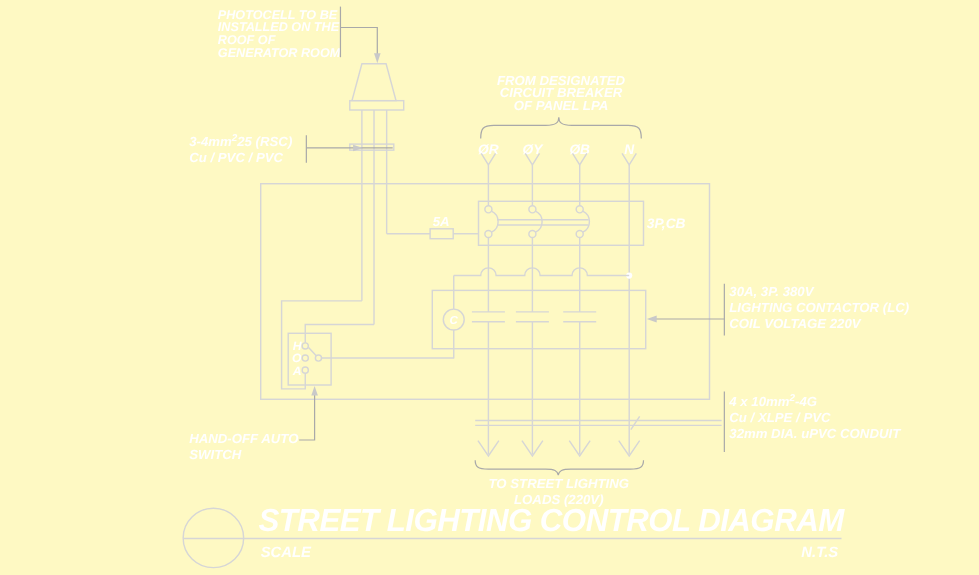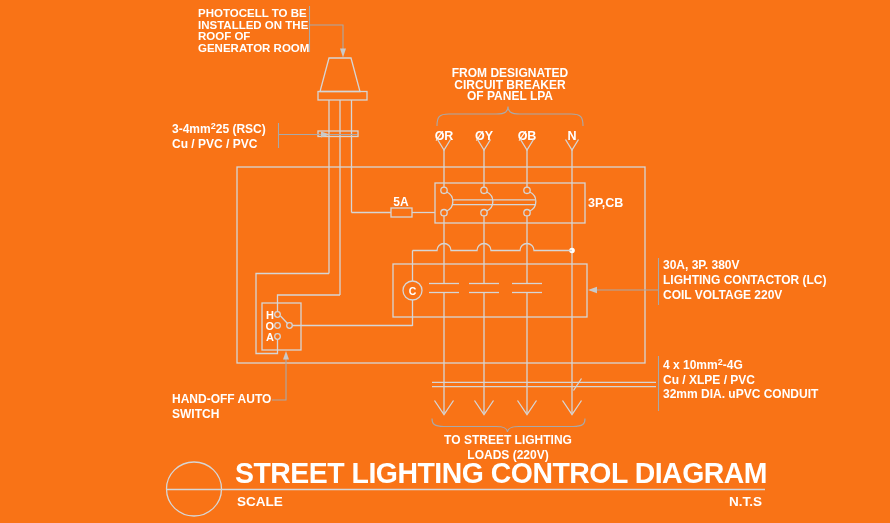--- a/index.html
+++ b/index.html
@@ -1,16 +1,16 @@
 <!DOCTYPE html>
 <html><head>
 <meta charset="utf-8">
 <style>
   html,body{margin:0;padding:0;background:#000;}
-  .stage{width:890px;height:523px;background:#f97316;position:relative;overflow:hidden;}
+  .stage{width:890px;height:523px;background:#fef9c3;position:relative;overflow:hidden;font-style:italic;}
   svg{display:block;}
   .wire{stroke:#d6d6d6;stroke-width:1.3;fill:none;}
   .thin{stroke:#a9a9a9;stroke-width:1.1;fill:none;}
   .box{stroke:#d6d6d6;stroke-width:1.3;fill:none;}
   .dot{fill:#ffffff;stroke:none;}
   .ah{fill:#c9c9c9;stroke:none;}
   .t{font-family:"Liberation Sans","DejaVu Sans",sans-serif;font-weight:bold;fill:#ffffff;}
   .t11{font-size:11.5px;}
   .t12{font-size:12px;}
   .t13{font-size:12.5px;}

